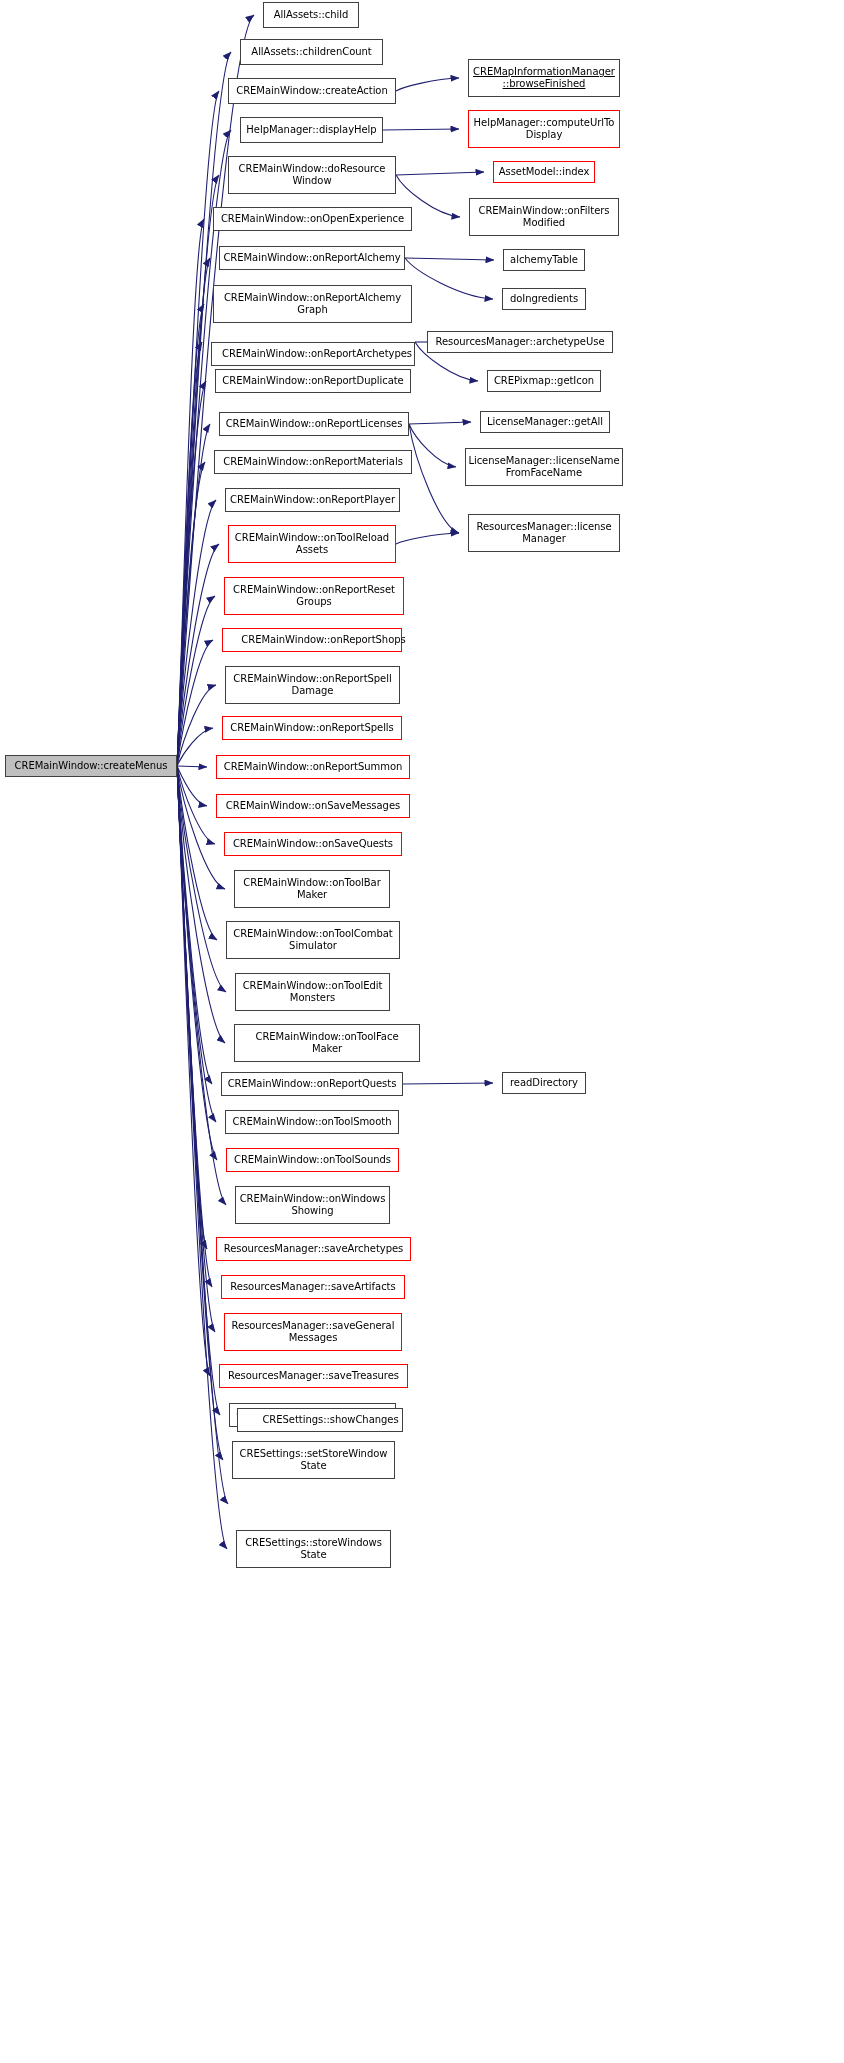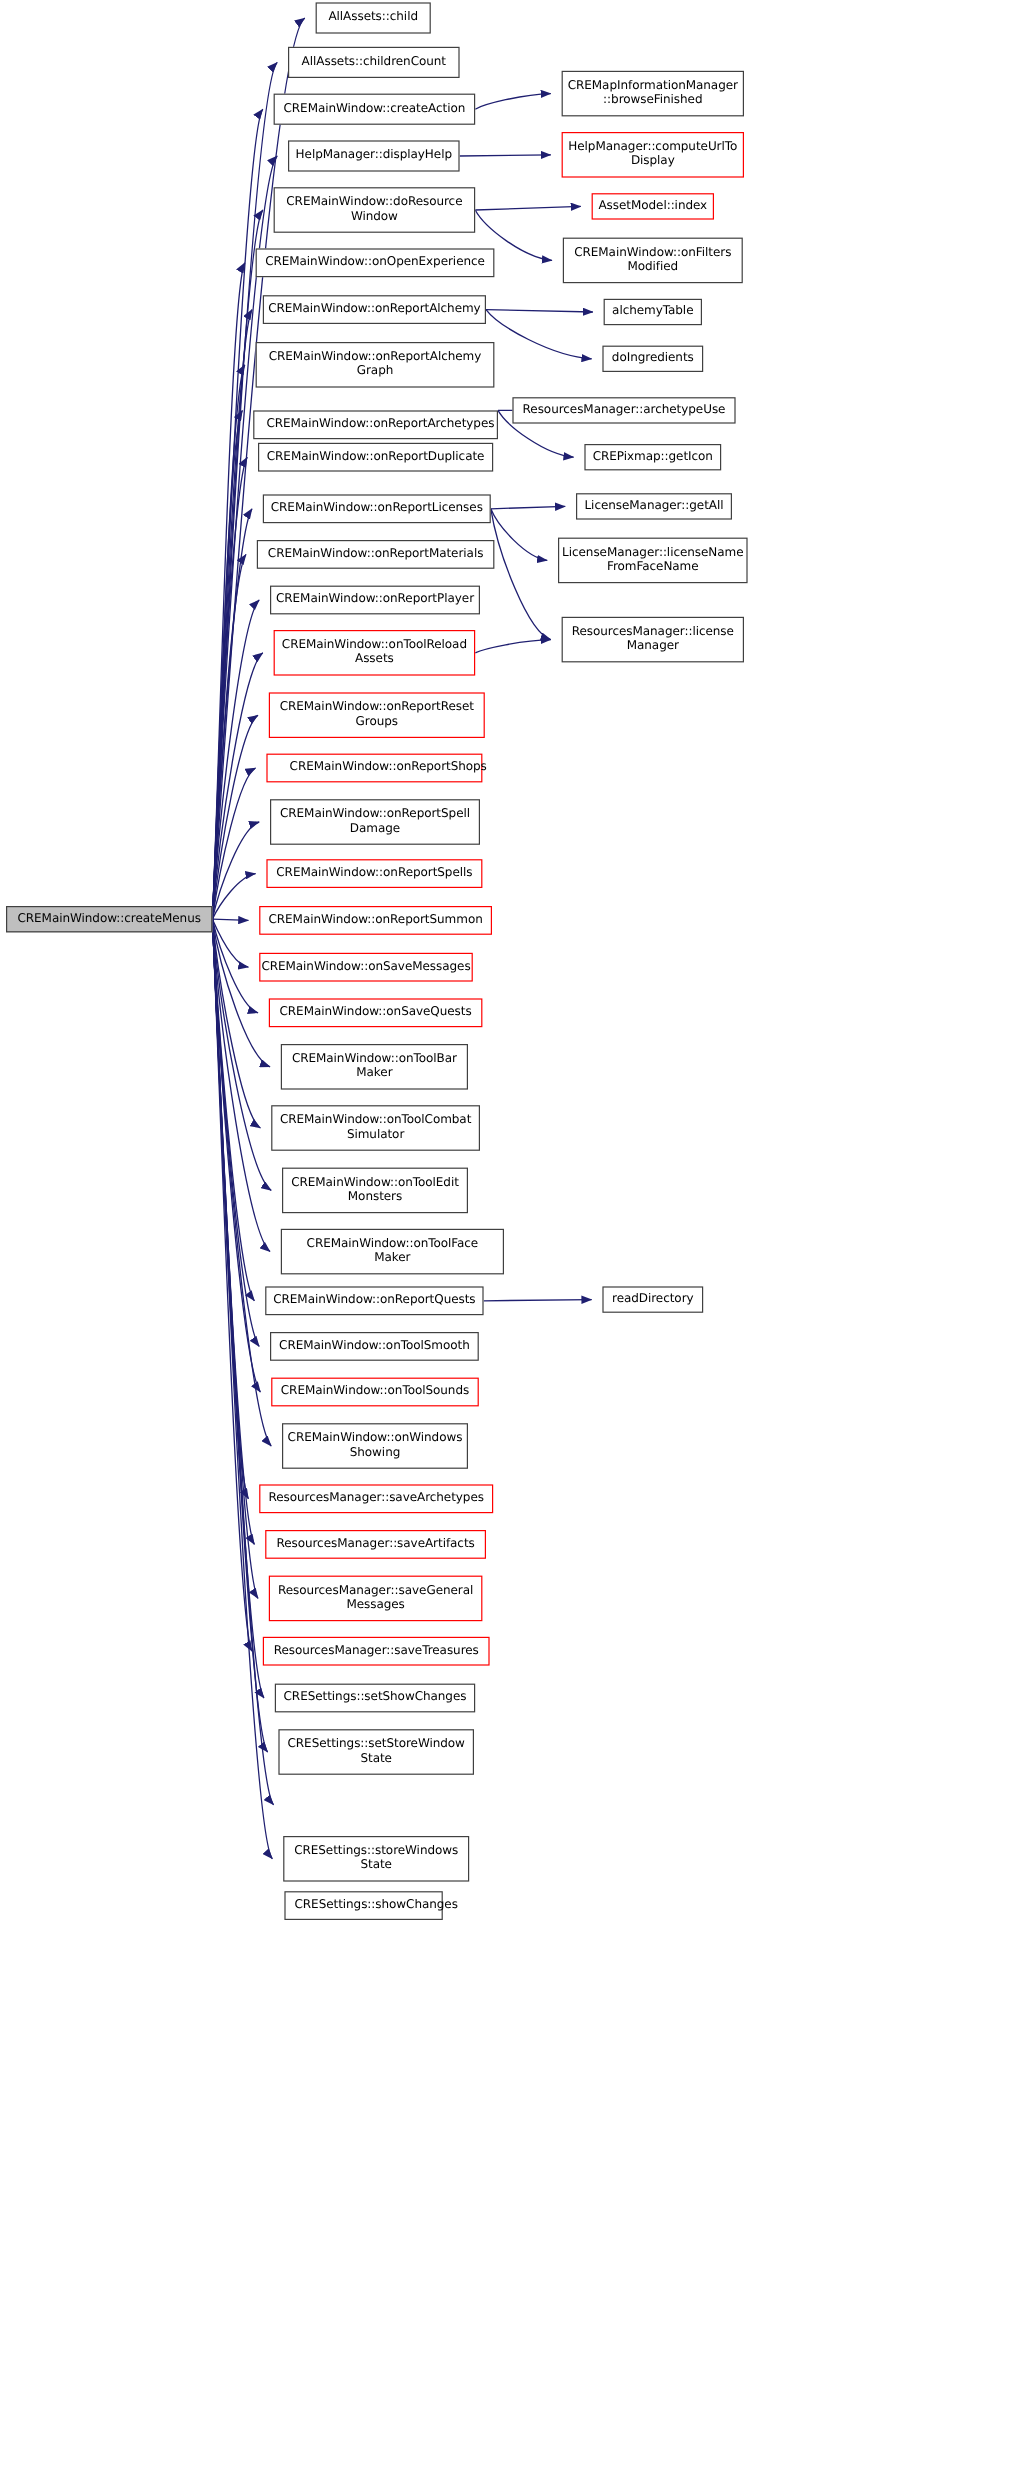--- a/index.html
+++ b/index.html
@@ -131,21 +131,21 @@
       <div class="node" style="left: 225px; top: 488px; width: 175px; height: 24px;"><span>CREMainWindow::onReportPlayer</span></div>
       <div class="node red" style="left: 228px; top: 525px; width: 168px; height: 38px;"><span>CREMainWindow::onToolReload
 Assets</span></div>
       <div class="node red" style="left: 224px; top: 577px; width: 180px; height: 38px;"><span>CREMainWindow::onReportReset
 Groups</span></div>
       <div class="node red" style="left: 222px; top: 628px; width: 180px; height: 24px; padding-left: 25px;"><span>CREMainWindow::onReportShops</span></div>
       <div class="node" style="left: 225px; top: 666px; width: 175px; height: 38px;"><span>CREMainWindow::onReportSpell
 Damage</span></div>
       <div class="node red" style="left: 222px; top: 716px; width: 180px; height: 24px;"><span>CREMainWindow::onReportSpells</span></div>
       <div class="node red" style="left: 216px; top: 755px; width: 194px; height: 24px;"><span>CREMainWindow::onReportSummon</span></div>
-      <div class="node red" style="left: 216px; top: 794px; width: 178px; height: 24px;"><span>CREMainWindow::onSaveMessages</span></div>
+      <div class="node red" style="left: 216px; top: 794px; width: 194px; height: 24px;"><span>CREMainWindow::onSaveMessages</span></div>
       <div class="node red" style="left: 224px; top: 832px; width: 178px; height: 24px;"><span>CREMainWindow::onSaveQuests</span></div>
       <div class="node" style="left: 234px; top: 870px; width: 156px; height: 38px;"><span>CREMainWindow::onToolBar
 Maker</span></div>
       <div class="node" style="left: 226px; top: 921px; width: 174px; height: 38px;"><span>CREMainWindow::onToolCombat
 Simulator</span></div>
       <div class="node" style="left: 235px; top: 973px; width: 155px; height: 38px;"><span>CREMainWindow::onToolEdit
 Monsters</span></div>
       <div class="node" style="left: 234px; top: 1024px; width: 186px; height: 38px;"><span>CREMainWindow::onToolFace
 Maker</span></div>
       <div class="node" style="left: 221px; top: 1072px; width: 182px; height: 24px;"><span>CREMainWindow::onReportQuests</span></div>
@@ -154,24 +154,24 @@
       <div class="node" style="left: 235px; top: 1186px; width: 155px; height: 38px;"><span>CREMainWindow::onWindows
 Showing</span></div>
       <div class="node red" style="left: 216px; top: 1237px; width: 195px; height: 24px;"><span>ResourcesManager::saveArchetypes</span></div>
       <div class="node red" style="left: 221px; top: 1275px; width: 184px; height: 24px;"><span>ResourcesManager::saveArtifacts</span></div>
       <div class="node red" style="left: 224px; top: 1313px; width: 178px; height: 38px;"><span>ResourcesManager::saveGeneral
 Messages</span></div>
       <div class="node red" style="left: 219px; top: 1364px; width: 189px; height: 24px;"><span>ResourcesManager::saveTreasures</span></div>
       <div class="node" style="left: 229px; top: 1403px; width: 167px; height: 24px;"><span>CRESettings::setShowChanges</span></div>
       <div class="node" style="left: 232px; top: 1441px; width: 163px; height: 38px;"><span>CRESettings::setStoreWindow
 State</span></div>
-      <div class="node" style="left: 237px; top: 1576px; width: 132px; height: 24px; padding-left: 23px;"><span>CRESettings::showChanges</span></div>
+      <div class="node" style="left: 237px; top: 1408px; width: 166px; height: 24px; padding-left: 23px;"><span>CRESettings::showChanges</span></div>
       <div class="node" style="left: 236px; top: 1530px; width: 155px; height: 38px;"><span>CRESettings::storeWindows
 State</span></div>
-      <div class="node" style="left: 468px; top: 59px; width: 152px; height: 38px;"><span>CREMapInformationManager
+      <div class="node" style="left: 468px; top: 59px; width: 152px; height: 38px; text-decoration: underline;"><span>CREMapInformationManager
 ::browseFinished</span></div>
       <div class="node red" style="left: 468px; top: 110px; width: 152px; height: 38px;"><span>HelpManager::computeUrlTo
 Display</span></div>
       <div class="node red" style="left: 493px; top: 161px; width: 102px; height: 22px;"><span>AssetModel::index</span></div>
       <div class="node" style="left: 469px; top: 198px; width: 150px; height: 38px;"><span>CREMainWindow::onFilters
 Modified</span></div>
       <div class="node" style="left: 503px; top: 249px; width: 82px; height: 22px;"><span>alchemyTable</span></div>
       <div class="node" style="left: 502px; top: 288px; width: 84px; height: 22px;"><span>doIngredients</span></div>
       <div class="node" style="left: 427px; top: 331px; width: 186px; height: 22px;"><span>ResourcesManager::archetypeUse</span></div>
       <div class="node" style="left: 487px; top: 370px; width: 114px; height: 22px;"><span>CREPixmap::getIcon</span></div>

